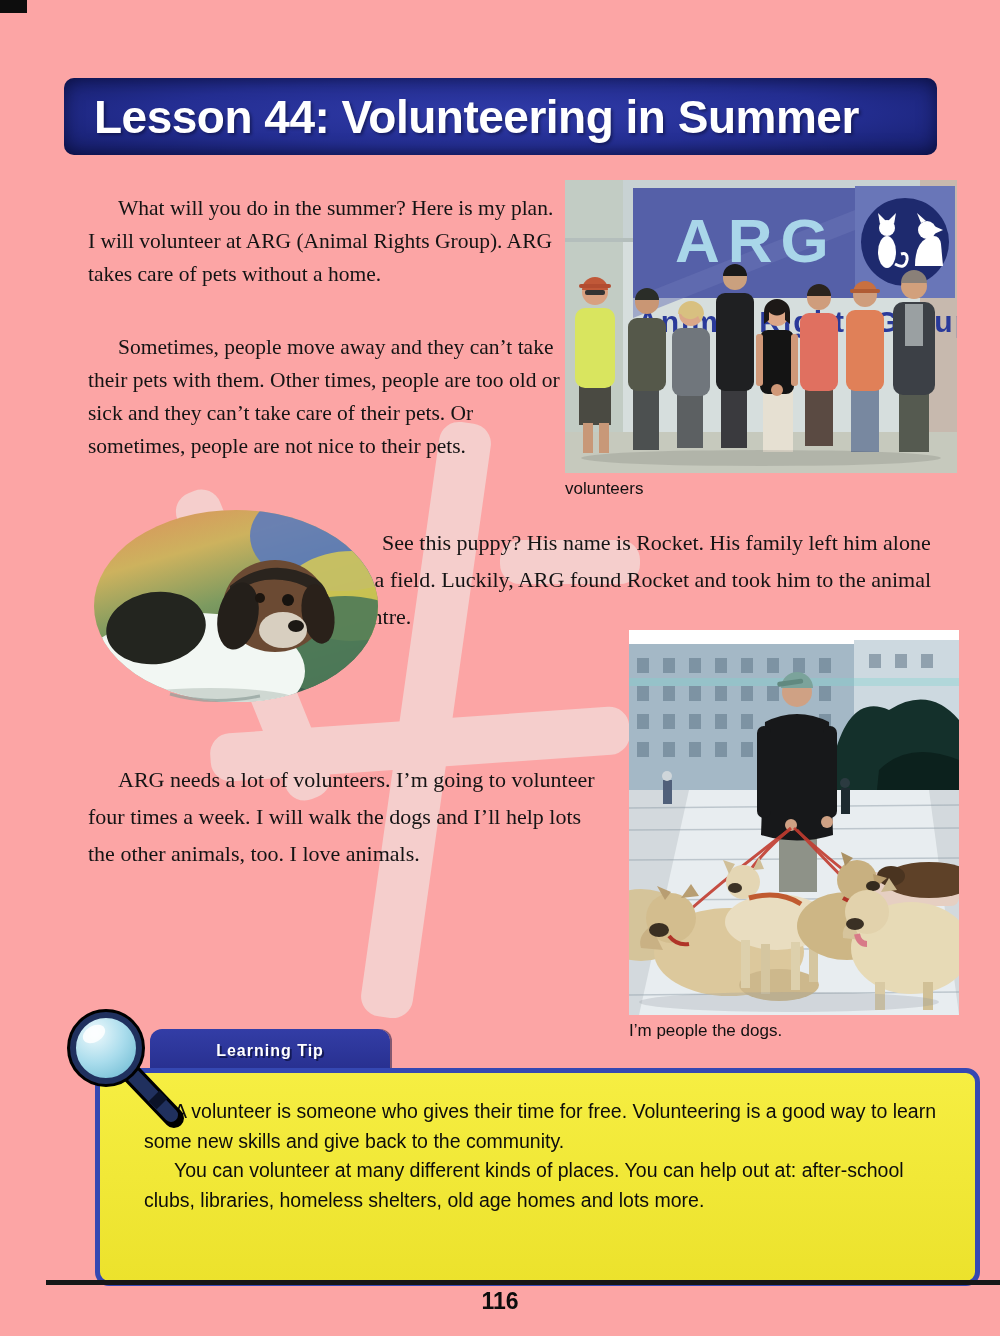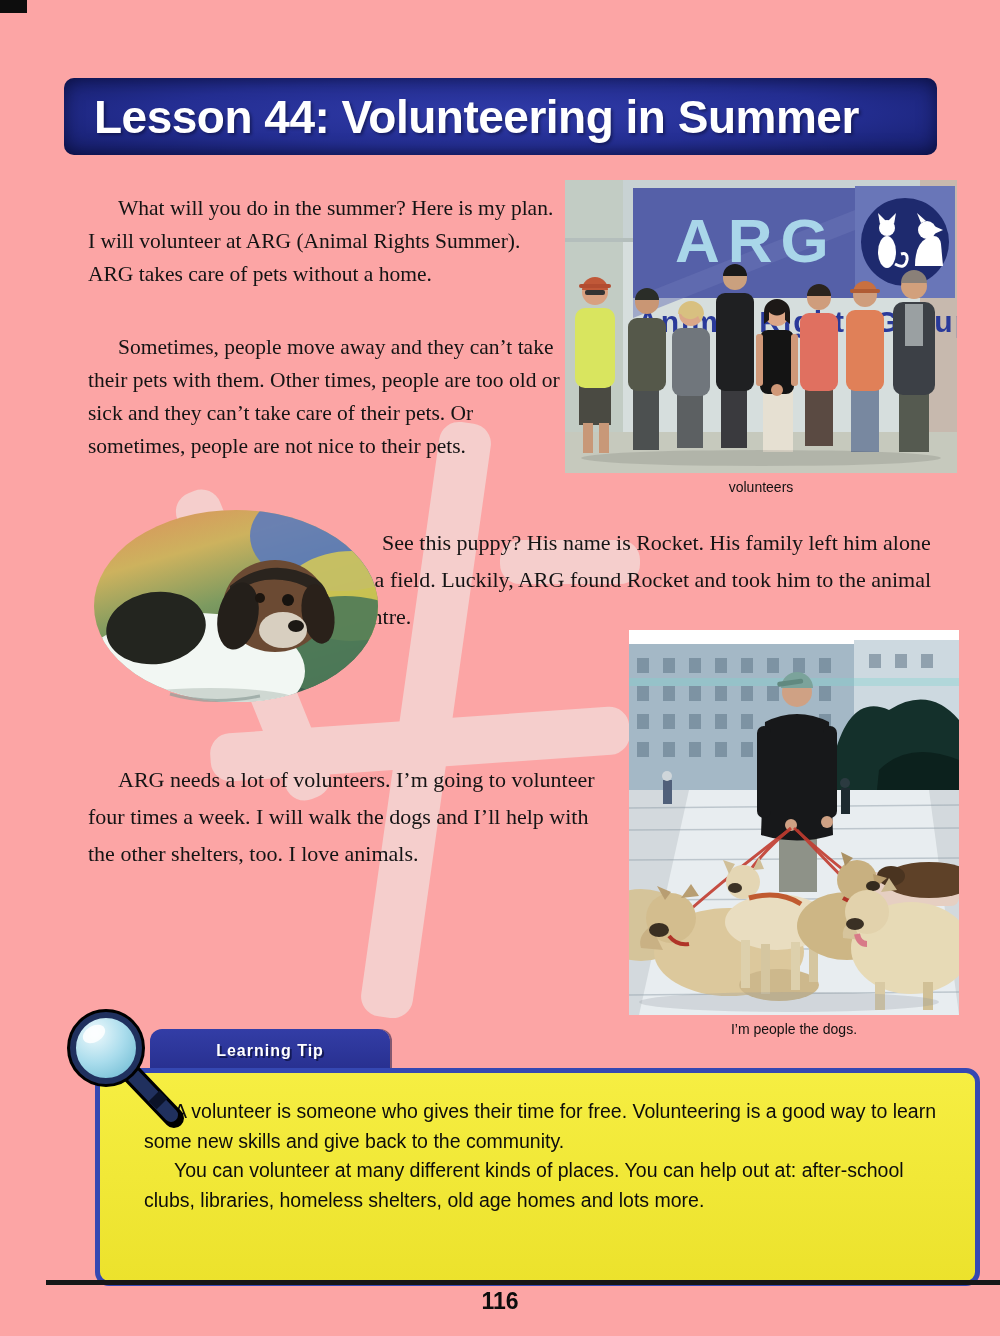--- a/index.html
+++ b/index.html
@@ -22,21 +22,21 @@
   .banner h1{margin:0;padding-left:30px;font-family:"Liberation Sans",sans-serif;font-weight:bold;
              font-size:46px;letter-spacing:-0.5px;color:#ffffff;text-shadow:2px 2px 3px rgba(0,0,20,.4);white-space:nowrap;}
   
   .para{position:absolute;font-size:21.5px;line-height:33px;text-indent:30px;}
   .p1{left:88px;top:170px;width:472px;}
   .p2{left:88px;top:309px;width:480px;}
   .p3{left:352px;top:502px;width:600px;font-size:22px;line-height:37px;}
   .p4{left:88px;top:739px;width:524px;font-size:22px;line-height:37px;}
   
   figure{margin:0;padding:12px;position:absolute;}
-  figcaption{font-family:"Liberation Sans",sans-serif;font-size:14px;color:#111;text-align:center;margin-top:6px;}
+  figcaption{font-family:"Liberation Sans",sans-serif;font-size:17px;color:#111;text-align:left;margin-top:6px;}
   .fig-volunteers{left:553px;top:168px;width:392px;}
   .fig-puppy{left:78px;top:494px;width:292px;height:208px;}
   .fig-dogs{left:617px;top:618px;width:330px;}
   
   .tip-tab{position:absolute;left:150px;top:1029px;width:240px;height:44px;
            background:linear-gradient(180deg,#333da6,#272f8e);border-radius:12px 12px 0 0;
            display:flex;align-items:center;justify-content:center;box-shadow:2px 0 0 rgba(10,12,60,.5);}
   .tip-tab span{font-family:"Liberation Sans",sans-serif;font-weight:bold;font-size:16px;color:#ffffff;
                 letter-spacing:1px;text-shadow:2px 2px 0 #141a56;}
   .tip-box{position:absolute;left:95px;top:1068px;width:813px;height:184px;
@@ -61,24 +61,24 @@
     <div class="wm wm1"></div>
       <div class="wm wm2"></div>
       <div class="wm wm3"></div>
       <div class="wm wm4"></div>
   </div>
 
   <div class="banner">
     <h1>Lesson 44: Volunteering in Summer</h1>
   </div>
 
-  <p class="para p1">What will you do in the summer? Here is my plan. I will volunteer at ARG (Animal Rights Summer). ARG takes care of pets without a home.</p>
+  <p class="para p1">What will you do in the summer? Here is my plan. I will volunteer at ARG (Animal Rights Group). ARG takes care of pets without a home.</p>
   <p class="para p2">Sometimes, people move away and they can’t take their pets with them. Other times, people are too old or sick and they can’t take care of their pets. Or sometimes, people are not nice to their pets.</p>
   <p class="para p3">See this puppy? His name is Rocket. His family left him alone in a field. Luckily, ARG found Rocket and took him to the animal centre.</p>
-  <p class="para p4">ARG needs a lot of volunteers. I’m going to volunteer four times a week. I will walk the dogs and I’ll help with the other shelters, too. I love animals.</p>
+  <p class="para p4">ARG needs a lot of volunteers. I’m going to volunteer four times a week. I will walk the dogs and I’ll help lots the other animals, too. I love animals.</p>
 
   <figure class="fig-volunteers">
     <svg class="photo" width="392" height="293" viewBox="0 0 392 293">
       <rect x="0" y="0" width="392" height="293" fill="#d6dedd"></rect>
       <rect x="0" y="0" width="392" height="60" fill="#c8d2d3"></rect>
       <rect x="0" y="0" width="58" height="293" fill="#c2ccc4"></rect>
       <rect x="0" y="58" width="392" height="4" fill="#b4bebc"></rect>
       <rect x="355" y="0" width="37" height="293" fill="#c7b9ae"></rect>
 
       <rect x="68" y="8" width="222" height="110" fill="#5560a8"></rect>

